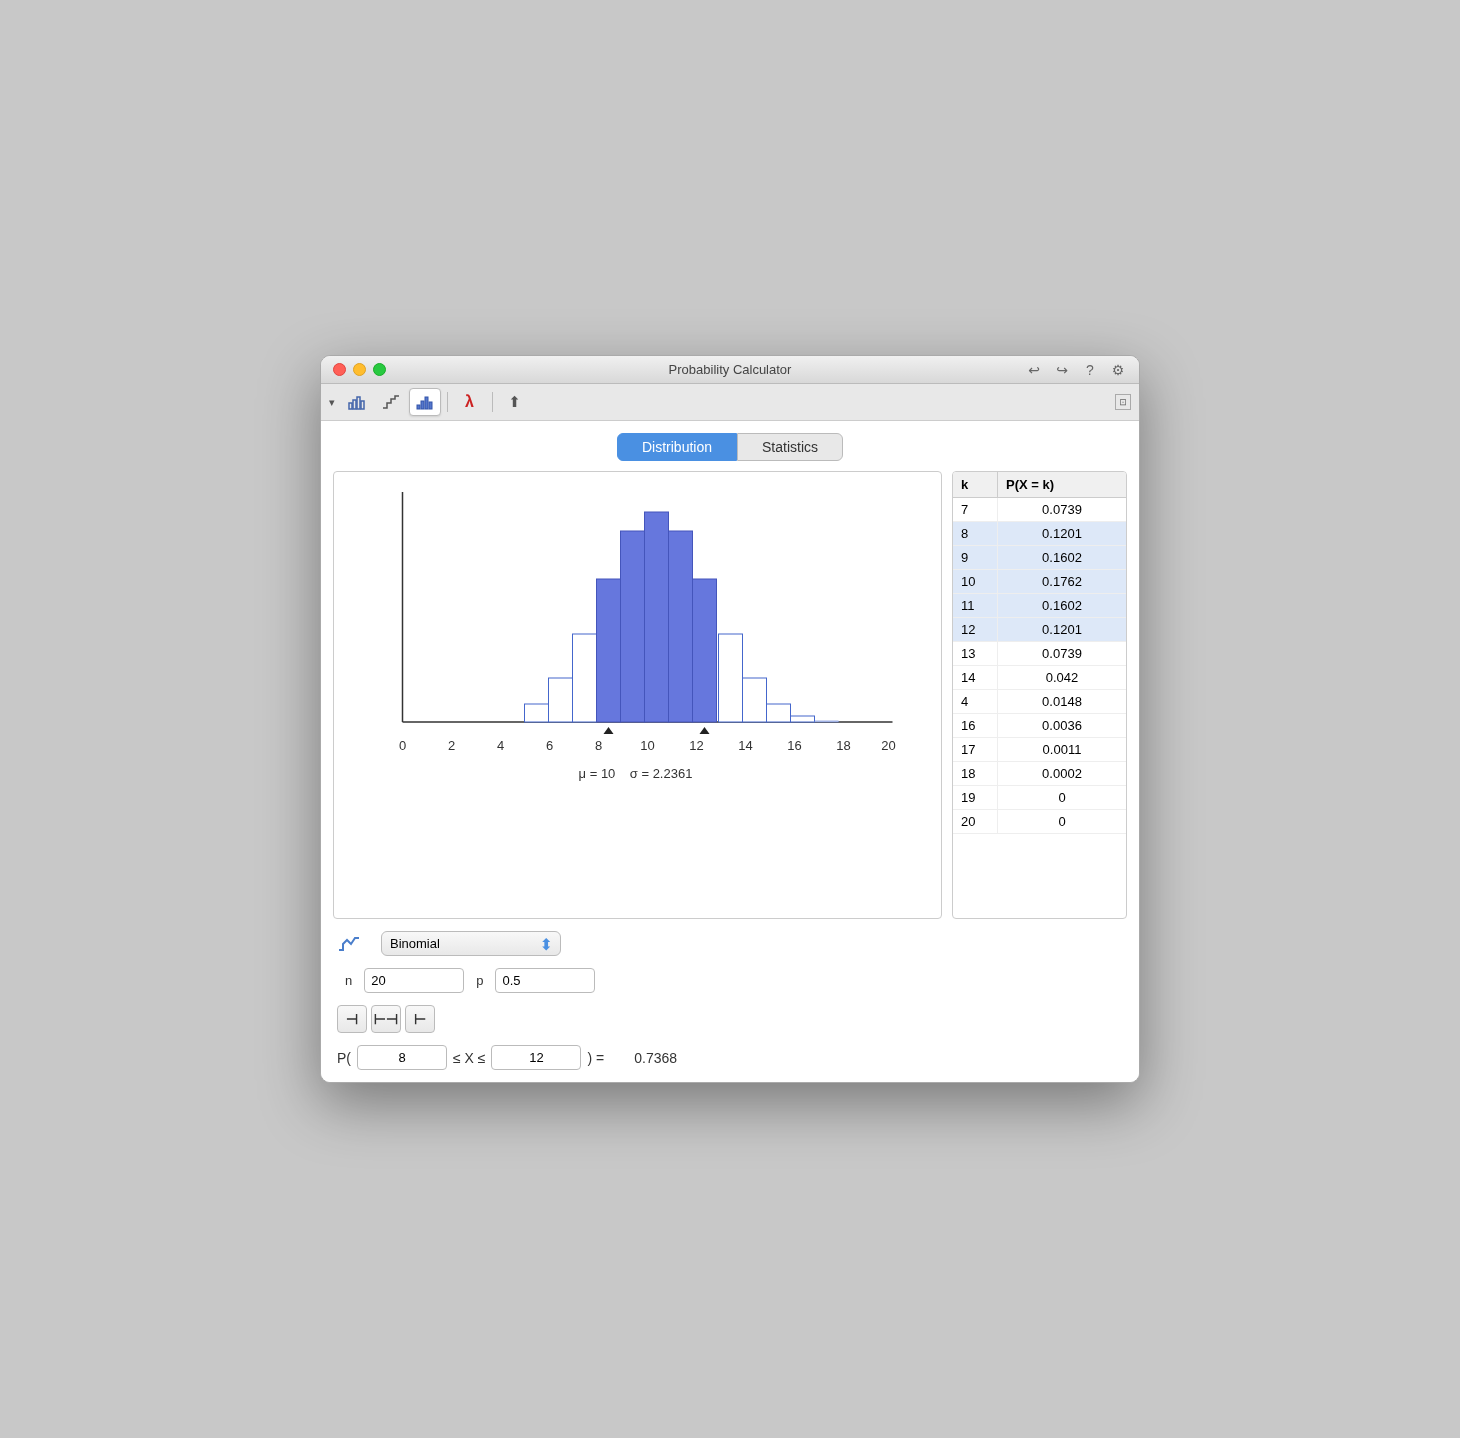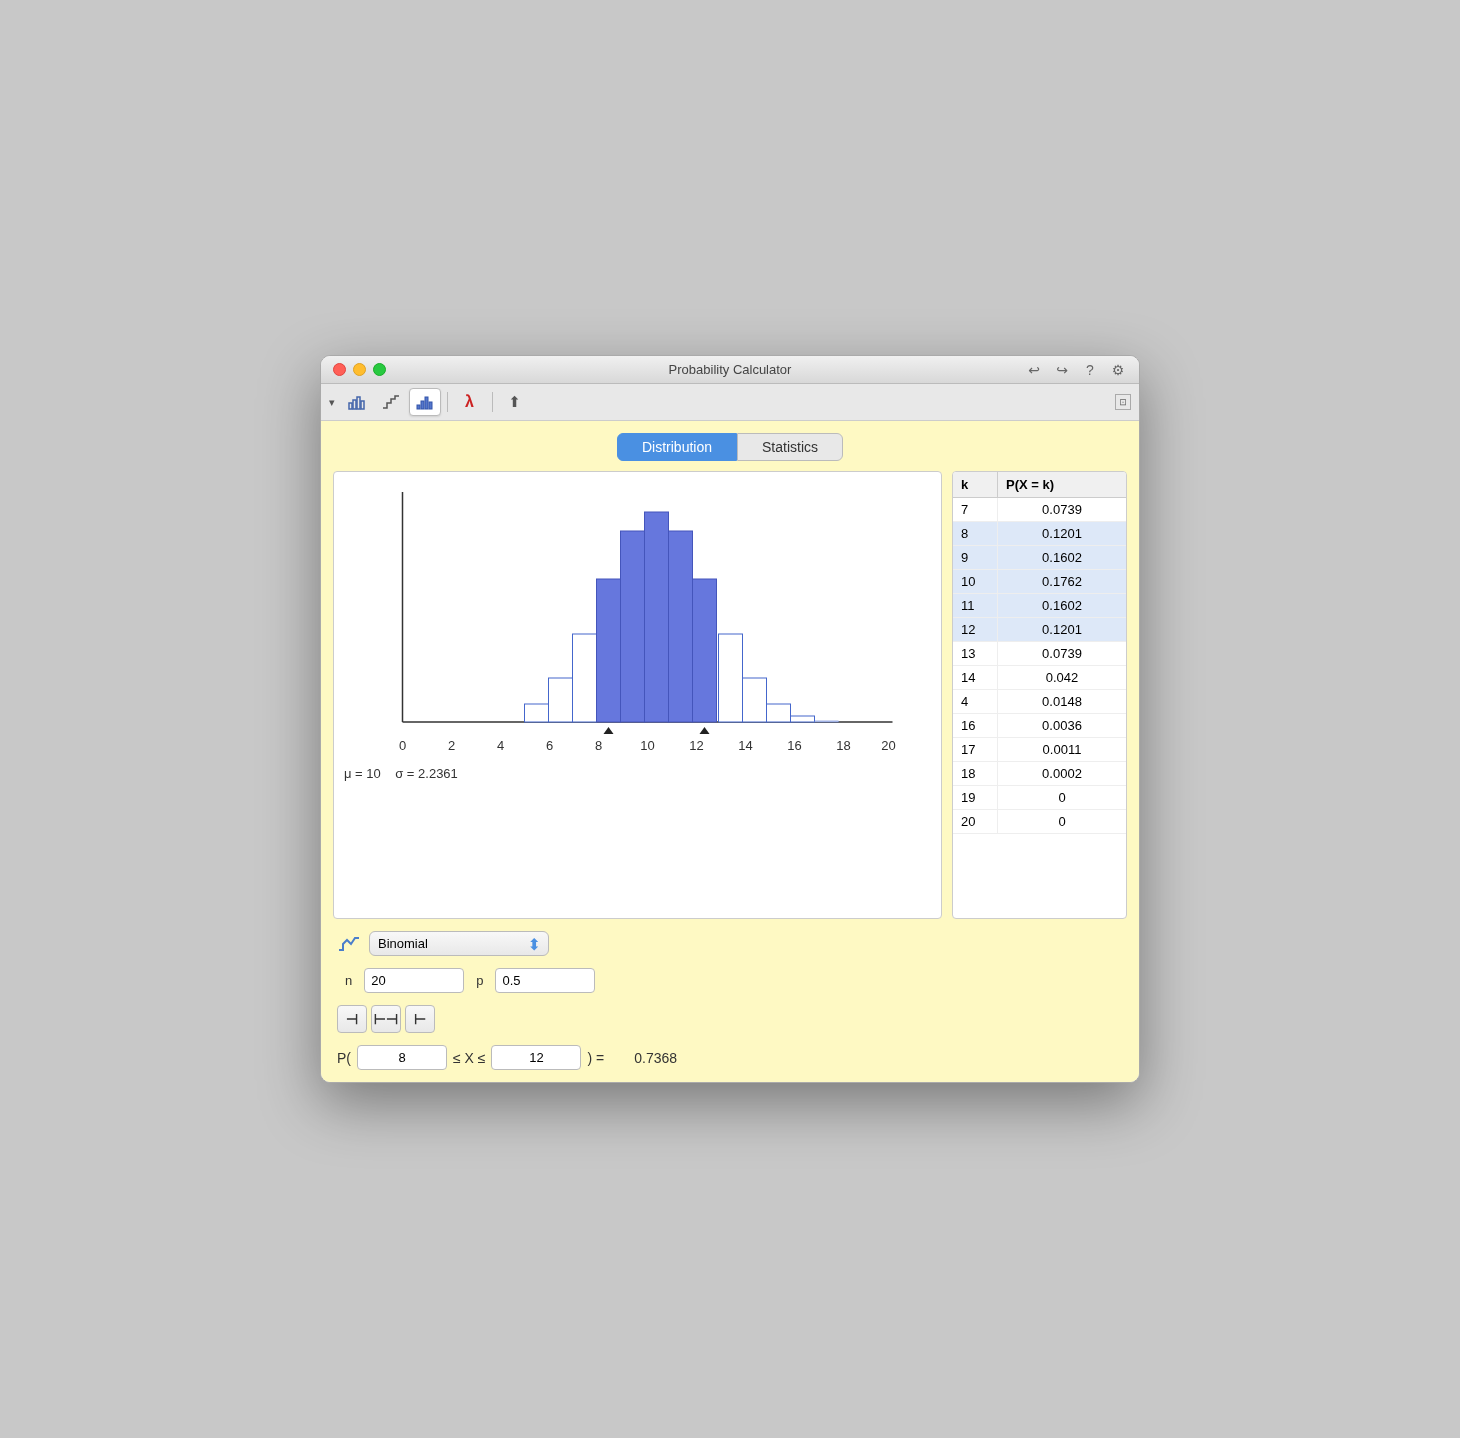--- a/index.html
+++ b/index.html
@@ -103,21 +103,21 @@
       width: 1px;
       height: 20px;
       background: #bbb;
       margin: 0 4px;
     }
     .toolbar-right {
       margin-left: auto;
     }
     .content {
       padding: 12px;
-      background: #fef9c3;
+      background: #ffffff;
     }
     .tab-bar {
       display: flex;
       justify-content: center;
       margin-bottom: 10px;
     }
     .tab-btn {
       padding: 5px 24px;
       font-size: 14px;
       cursor: pointer;
@@ -150,21 +150,21 @@
     }
     .chart-area {
       position: relative;
       height: 280px;
     }
     .chart-svg {
       width: 100%;
       height: 100%;
     }
     .mu-sigma {
-      text-align: left;
+      text-align: center;
       font-size: 13px;
       color: #333;
       padding: 4px 4px 0 0;
     }
     .table-panel {
       width: 175px;
       background: white;
       border: 1px solid #ccc;
       border-radius: 4px;
       overflow: hidden;
@@ -210,21 +210,21 @@
       font-size: 13px;
       text-align: center;
     }
     .controls {
       margin-top: 12px;
       padding: 0 4px;
     }
     .dist-selector-row {
       display: flex;
       align-items: center;
-      gap: 8px;
+      gap: 20px;
       margin-bottom: 12px;
     }
     .dist-icon {
       width: 24px;
       height: 24px;
     }
     .dist-select {
       width: 180px;
       padding: 4px 8px;
       border: 1px solid #bbb;

